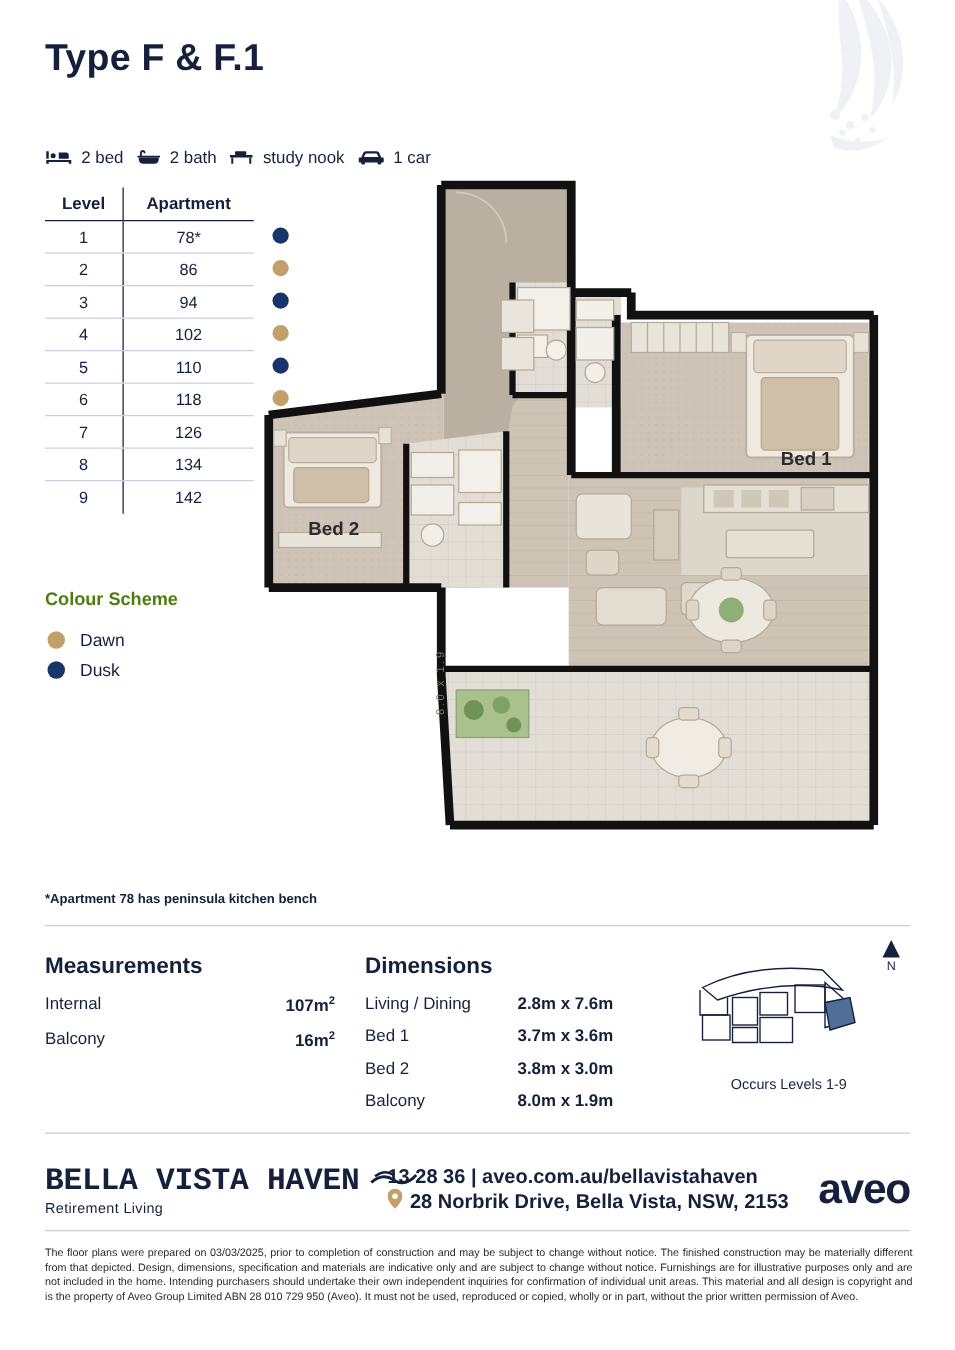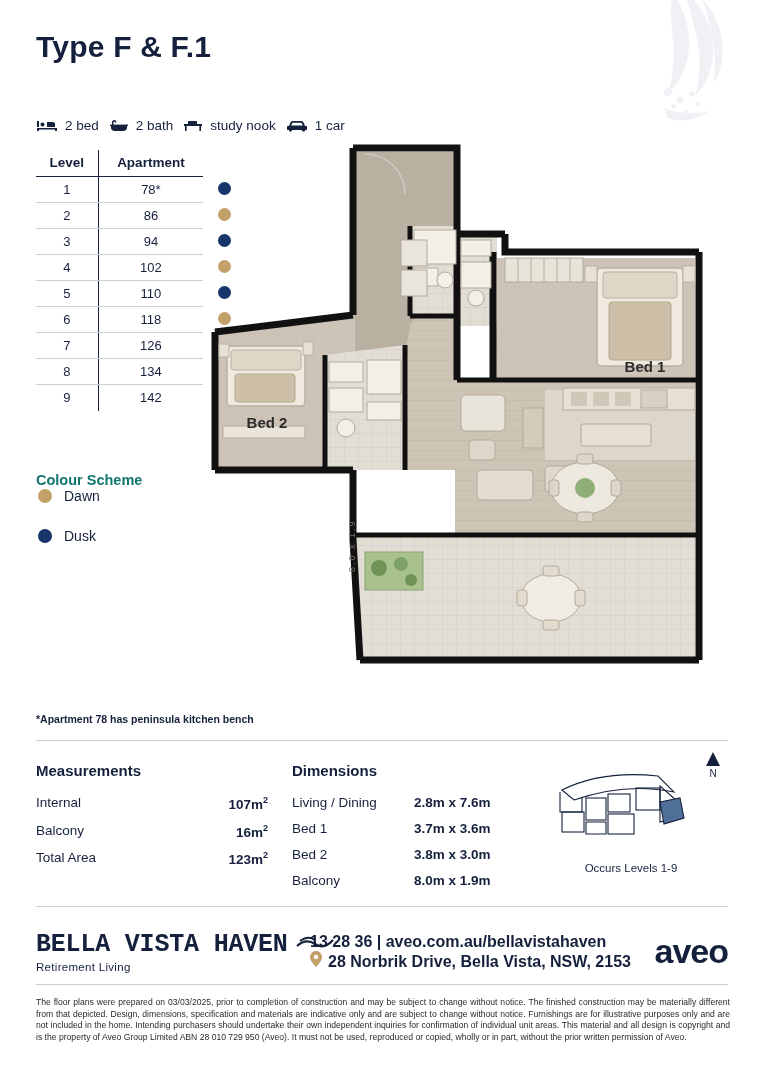--- a/index.html
+++ b/index.html
@@ -61,28 +61,28 @@
   .level-table .col-apt { width: 98px; border-left: 1.4px solid #15213c; }
   .level-table .col-dot { width: 40px; border-bottom: none !important; }
   .level-table tr:last-child td { border-bottom: none; }
   .dot {
     display: inline-block; width: 13px; height: 13px; border-radius: 50%;
   }
 
   
   .scheme-title {
     position: absolute; left: 36px; top: 472px;
-    font-size: 14.5px; font-weight: 700; color: #0f766e;
+    font-size: 14.5px; font-weight: 700; color: #4d7c0f;
   }
   .scheme-item {
     position: absolute; left: 38px;
     display: flex; align-items: center; gap: 12px;
     font-size: 14px; color: #15213c;
   }
-  .scheme-item.s0 { top: 488px; }
+  .scheme-item.s0 { top: 504px; }
   .scheme-item.s1 { top: 528px; }
   .scheme-item .dot { width: 14px; height: 14px; }
 
   
   .floorplan {
     position: absolute; left: 205px; top: 140px;
     width: 520px; height: 545px;
   }
 
   
@@ -93,21 +93,21 @@
   .rule {
     position: absolute; left: 36px; width: 692px; height: 1px;
     background: #c7ccd6;
   }
   .rule.r1 { top: 740px; }
   .rule.r2 { top: 906px; }
   .rule.r3 { top: 984px; background: #c7ccd6; }
 
   
   .spec-head {
-    position: absolute; font-size: 15px; font-weight: 700; color: #15213c;
+    position: absolute; font-size: 18px; font-weight: 700; color: #15213c;
   }
   .spec-head.m { left: 36px; top: 762px; }
   .spec-head.d { left: 292px; top: 762px; }
 
   .spec-list { position: absolute; font-size: 13.5px; color: #15213c; }
   .spec-list.m { left: 36px; top: 790px; width: 232px; }
   .spec-list.d { left: 292px; top: 790px; width: 240px; }
   .spec-row {
     display: flex; justify-content: space-between;
     padding: 5px 0 6px 0;
@@ -455,24 +455,20 @@
 <div class="spec-head m">Measurements</div>
 <div class="spec-list m">
   <div class="spec-row">
     <span class="lbl">Internal</span>
     <span class="val"><span>107m</span><span class="sup">2</span></span>
   </div>
   <div class="spec-row">
     <span class="lbl">Balcony</span>
     <span class="val"><span>16m</span><span class="sup">2</span></span>
   </div>
-  <div class="spec-row">
-    <span class="lbl">Total Area</span>
-    <span class="val"><span>123m</span><span class="sup">2</span></span>
-  </div>
 </div>
 
 <div class="spec-head d">Dimensions</div>
 <div class="spec-list d">
   <div class="spec-row">
     <span class="lbl">Living / Dining</span>
     <span class="val">2.8m x 7.6m</span>
   </div>
   <div class="spec-row">
     <span class="lbl">Bed 1</span>

